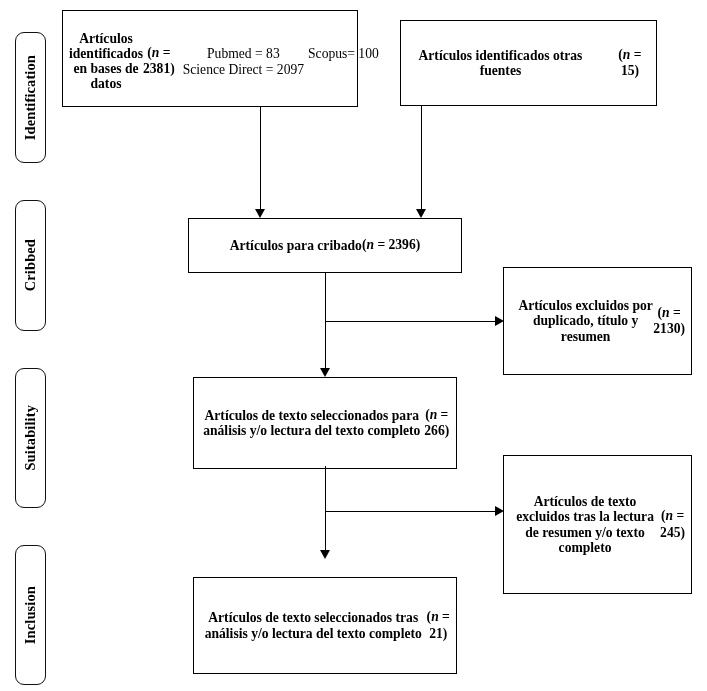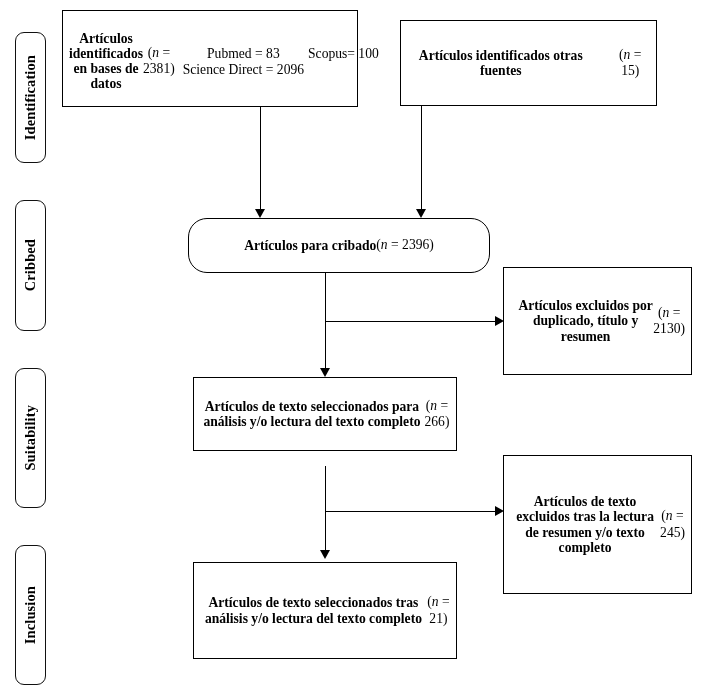--- a/index.html
+++ b/index.html
@@ -53,21 +53,21 @@
     padding: 3px 6px;
   }
   .box .title {
     font-weight: bold;
     font-size: 13.6px;
     line-height: 1.12;
   }
   .box .count {
     font-size: 13.6px;
     line-height: 1.18;
-    font-weight: normal;
+    font-weight: bold;
   }
   .box .count i {
     font-style: italic;
   }
 
   
   .src-grid {
     margin-top: 2px;
     width: 100%;
     display: grid;
@@ -132,67 +132,67 @@
   <div class="stage-label" style="left:15px; top:545px; width:31px; height:140px;">
     <span>Inclusion</span>
   </div>
 
   <div class="box" style="left:62px; top:10px; width:296px; height:97px; justify-content:flex-start; padding-top:8px;">
     <div class="title">Artículos identificados en bases de datos</div>
     <div class="count">(<i>n</i> = 2381)</div>
     <div class="src-grid">
       <div>Pubmed = 83</div>
       <div>Scopus= 100</div>
-      <div>Science Direct = 2096</div>
+      <div>Science Direct = 2097</div>
     </div>
   </div>
 
   <div class="box" style="left:400px; top:20px; width:257px; height:86px;gap:16px;">
     <div class="title" style="max-width:205px;">Artículos identificados otras fuentes</div>
     <div class="count">(<i>n</i> = 15)</div>
   </div>
 
   <div class="vline" style="left:260px; top:107px; height:105px;"></div>
   <div class="arrow-down" style="left:255px; top:209px;"></div>
 
   <div class="vline" style="left:421px; top:106px; height:53px;"></div>
   <div class="hline" style="left:421px; top:158px; width:0px;"></div>
   <div class="vline" style="left:421px; top:158px; height:54px;"></div>
   <div class="arrow-down" style="left:416px; top:209px;"></div>
 
-  <div class="box" style="left:188px; top:218px; width:302px; height:55px;border-radius:19px;">
+  <div class="box" style="left:188px; top:218px; width:274px; height:55px;">
     <div class="title">Artículos para cribado</div>
     <div class="count">(<i>n</i> = 2396)</div>
   </div>
 
   <div class="vline" style="left:325px; top:273px; height:100px;"></div>
   <div class="arrow-down" style="left:320px; top:368px;"></div>
 
   <div class="hline" style="left:325px; top:321px; width:172px;"></div>
   <div class="arrow-right" style="left:495px; top:316px;"></div>
 
   <div class="box" style="left:503px; top:267px; width:189px; height:108px;padding-left:14px;">
     <div class="title" style="max-width:165px;">Artículos excluidos por duplicado, título y resumen</div>
     <div class="count">(<i>n</i> = 2130)</div>
   </div>
 
-  <div class="box" style="left:193px; top:377px; width:264px; height:74px;">
+  <div class="box" style="left:193px; top:377px; width:264px; height:92px;">
     <div class="title" style="max-width:248px;">Artículos de texto seleccionados para análisis y/o lectura del texto completo</div>
     <div class="count">(<i>n</i> = 266)</div>
   </div>
 
   <div class="vline" style="left:325px; top:466px; height:90px;"></div>
   <div class="arrow-down" style="left:320px; top:550px;"></div>
 
   <div class="hline" style="left:325px; top:511px; width:172px;"></div>
   <div class="arrow-right" style="left:495px; top:506px;"></div>
 
   <div class="box" style="left:503px; top:455px; width:189px; height:139px;">
     <div class="title" style="max-width:168px;">Artículos de texto excluidos tras la lectura de resumen y/o texto completo</div>
     <div class="count">(<i>n</i> = 245)</div>
   </div>
 
-  <div class="box" style="left:193px; top:562px; width:264px; height:97px;">
+  <div class="box" style="left:193px; top:577px; width:264px; height:97px;">
     <div class="title" style="max-width:248px;">Artículos de texto seleccionados tras análisis y/o lectura del texto completo</div>
     <div class="count">(<i>n</i> = 21)</div>
   </div>
 
 </div>
 
 </body></html>

